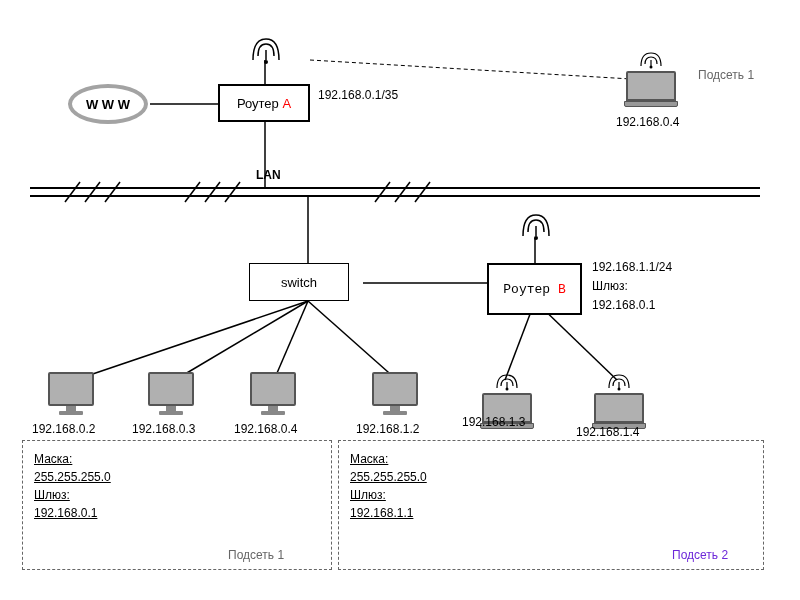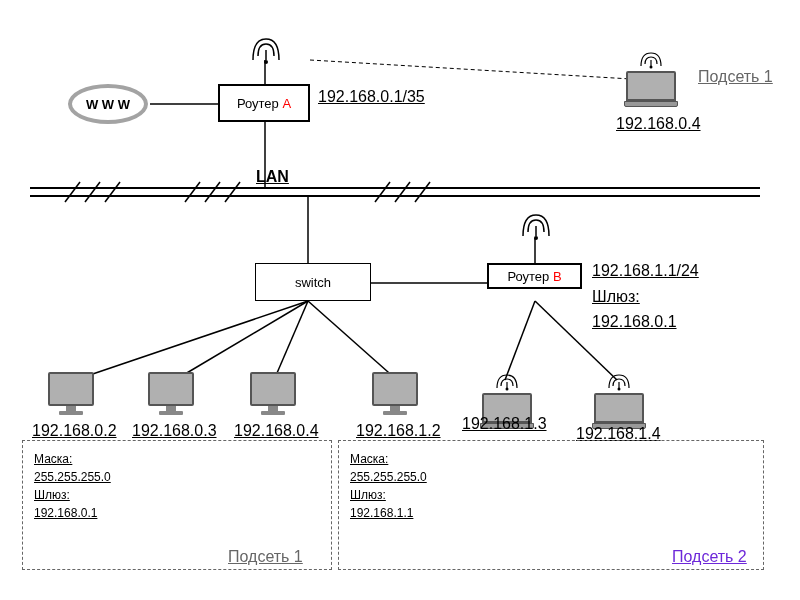--- a/index.html
+++ b/index.html
@@ -19,24 +19,23 @@
     }
     svg#main-svg {
       position: absolute;
       top: 0; left: 0;
       width: 800px;
       height: 600px;
       pointer-events: none;
     }
     .label {
       position: absolute;
-      font-size: 16px;
+      font-size: 12px;
       color: #000;
       white-space: nowrap;
-      text-decoration: underline;
     }
     .label-bold {
       font-weight: bold;
     }
     
     .router-box {
       position: absolute;
       border: 2px solid #000;
       background: #fff;
       display: flex;
@@ -183,25 +182,25 @@
 
   <div class="label label-bold" style="left:256px;top:168px;">LAN</div>
 
   <svg style="position:absolute;left:248px;top:36px;width:36px;height:28px;" xmlns="http://www.w3.org/2000/svg">
     <path d="M18 24 Q18 18 18 14" stroke="#000" stroke-width="1.5" fill="none"></path>
     <path d="M10 20 Q10 8 18 8 Q26 8 26 20" stroke="#000" stroke-width="1.5" fill="none"></path>
     <path d="M5 24 Q5 3 18 3 Q31 3 31 24" stroke="#000" stroke-width="1.5" fill="none"></path>
     <circle cx="18" cy="26" r="2" fill="#000"></circle>
   </svg>
 
-  <div class="switch-box" style="left:255px;top:263px;width:116px;height:38px;">
+  <div class="switch-box" style="left:249px;top:263px;width:100px;height:38px;">
     <span>switch</span>
   </div>
 
-  <div class="router-box" style="left:487px;top:263px;width:95px;height:26px;">
+  <div class="router-box" style="left:487px;top:263px;width:95px;height:52px;font-family:Liberation Mono, monospace;">
     <span>Роутер <span class="red-text">В</span></span>
   </div>
 
   <svg style="position:absolute;left:518px;top:210px;width:36px;height:30px;" xmlns="http://www.w3.org/2000/svg">
     <path d="M18 26 Q18 20 18 16" stroke="#000" stroke-width="1.5" fill="none"></path>
     <path d="M10 22 Q10 10 18 10 Q26 10 26 22" stroke="#000" stroke-width="1.5" fill="none"></path>
     <path d="M5 26 Q5 5 18 5 Q31 5 31 26" stroke="#000" stroke-width="1.5" fill="none"></path>
     <circle cx="18" cy="28" r="2" fill="#000"></circle>
   </svg>
 

